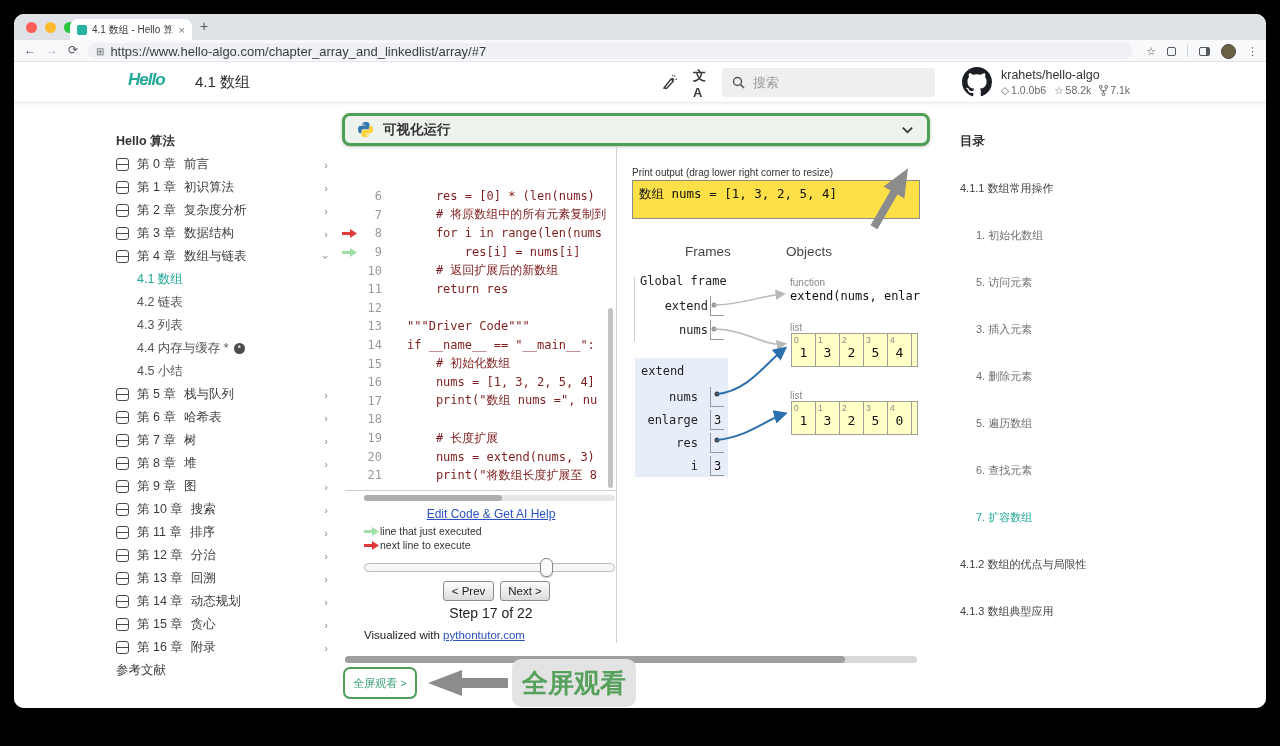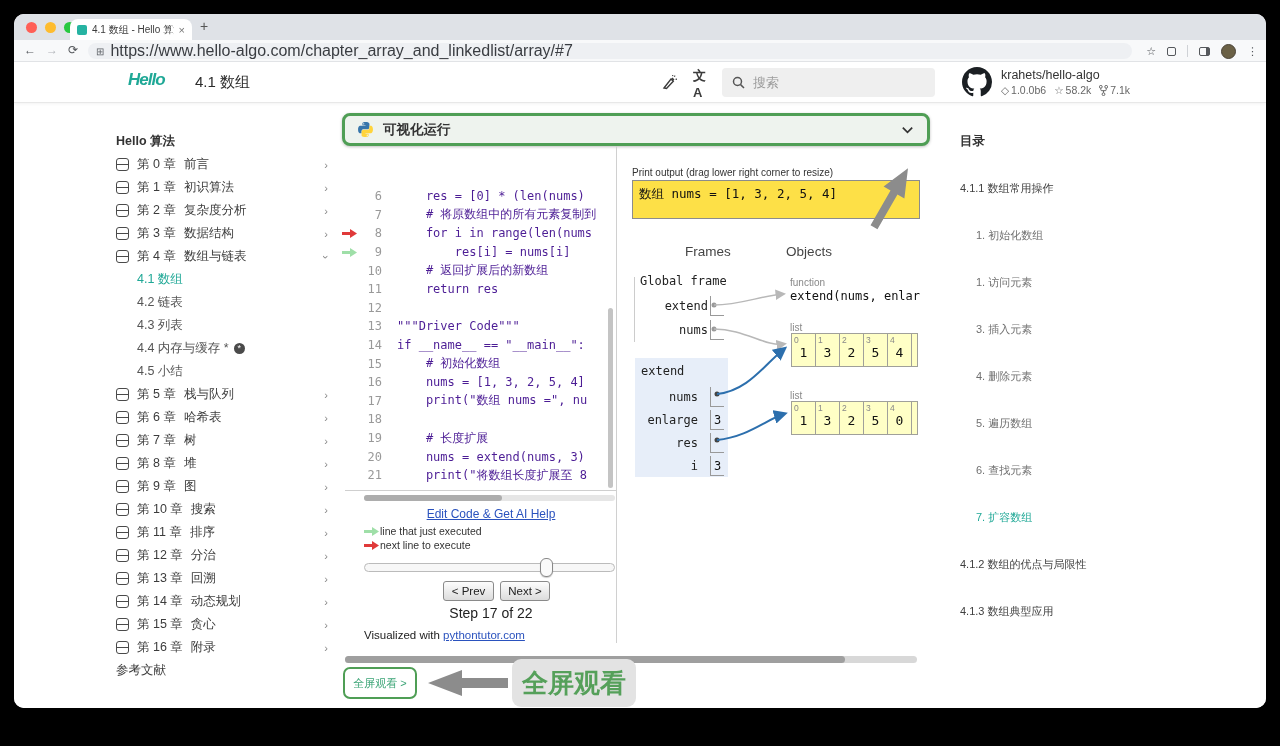--- a/index.html
+++ b/index.html
@@ -16,21 +16,21 @@
     border-radius:8px 8px 0 0; display:flex; align-items:center; padding:0 7px; gap:5px; }
   .favicon { width:10px; height:10px; border-radius:2px; background:#26b3a2; flex:none; }
   .tab-title { font-size:10px; color:#3c3c3c; white-space:nowrap; overflow:hidden; flex:1; }
   .tab-close { font-size:11px; color:#777; }
   .newtab { position:absolute; left:186px; top:4px; font-size:14px; color:#555; }
   .toolbar { position:relative; height:22px; background:#f8f9fa; border-bottom:1px solid #e3e5e8; }
   .nav-ic { position:absolute; top:3px; font-size:12px; color:#55585c; }
   .omnibox { position:absolute; left:74px; top:3px; width:1044px; height:16px; background:#eef0f3;
     border-radius:8px; display:flex; align-items:center; padding:0 8px; gap:6px; }
   .omni-ic { font-size:10px; color:#5f6368; }
-  .url { font-size:16px; color:#3a3d42; white-space:nowrap; overflow:hidden; }
+  .url { font-size:13px; color:#3a3d42; white-space:nowrap; overflow:hidden; }
   .tb-right { position:absolute; right:8px; top:0; height:22px; display:flex; align-items:center; gap:11px; }
   .tb-right span { font-size:11px; color:#55585c; }
   .ext-ic { width:9px; height:9px; border:1.3px solid #55585c; border-radius:2px; }
   .sep { width:1px; height:12px; background:#cfd2d6; }
   .panel-ic { width:11px; height:9px; border:1.3px solid #55585c; border-radius:2px;
     background:linear-gradient(to left,#55585c 32%,transparent 32%); }
   .avatar { width:15px; height:15px; border-radius:50%; background:#6b6146;
     border:1px solid #4a4337; }
 
   
@@ -81,22 +81,22 @@
 
   .abs { position:absolute; }
   .mono { font-family:"DejaVu Sans Mono", monospace; }
 
   .pyver { left:0; top:64px; width:274px; text-align:center; font-size:13px; color:#333; }
   .code { left:0; top:84px; width:274px; overflow:hidden; }
   .code-row { height:18.6px; display:flex; align-items:center; }
   .code-row .arr { width:18px; flex:none; display:flex; align-items:center; }
   .code-row .lnum { width:22px; flex:none; text-align:right; color:#999;
     font-family:"DejaVu Sans Mono", monospace; font-size:12px; }
-  .code-row .ltext { margin-left:15px; white-space:pre; font-family:"DejaVu Sans Mono", monospace;
-    font-size:12px; color:#4c1d95; }
+  .code-row .ltext { margin-left:25px; white-space:pre; font-family:"DejaVu Sans Mono", monospace;
+    font-size:12px; color:#7f1d1d; }
   .vscroll { left:266px; top:205px; width:5px; height:180px; background:#c4c4c4; border-radius:3px; }
   .code-bottom { left:3px; top:387px; width:271px; height:1px; background:#cfcfcf; }
   .hscroll-track { left:22px; top:392px; width:251px; height:6px; background:#e6e6e6; border-radius:3px; }
   .hscroll-thumb { left:22px; top:392px; width:138px; height:6px; background:#adadad; border-radius:3px; }
   .divider { left:274px; top:43px; width:1px; height:497px; background:#d0d0d0; }
 
   .edit-link { left:0; top:404px; width:298px; text-align:center; font-size:12px; color:#2a52be;
     text-decoration:underline; cursor:pointer; }
   .legend-row { display:flex; align-items:center; height:14px; }
   .legend { left:22px; top:421px; }
@@ -357,21 +357,21 @@
     <div class="toc">
       <div class="toc-title">目录</div>
       <div id="toc-items">
           <div class="toc-row">
             <span>4.1.1 数组常用操作</span>
           </div>
           <div class="toc-row sub">
             <span>1. 初始化数组</span>
           </div>
           <div class="toc-row sub">
-            <span>1. 访问元素</span>
+            <span>5. 访问元素</span>
           </div>
           <div class="toc-row sub">
             <span>3. 插入元素</span>
           </div>
           <div class="toc-row sub">
             <span>4. 删除元素</span>
           </div>
           <div class="toc-row sub">
             <span>5. 遍历数组</span>
           </div>

